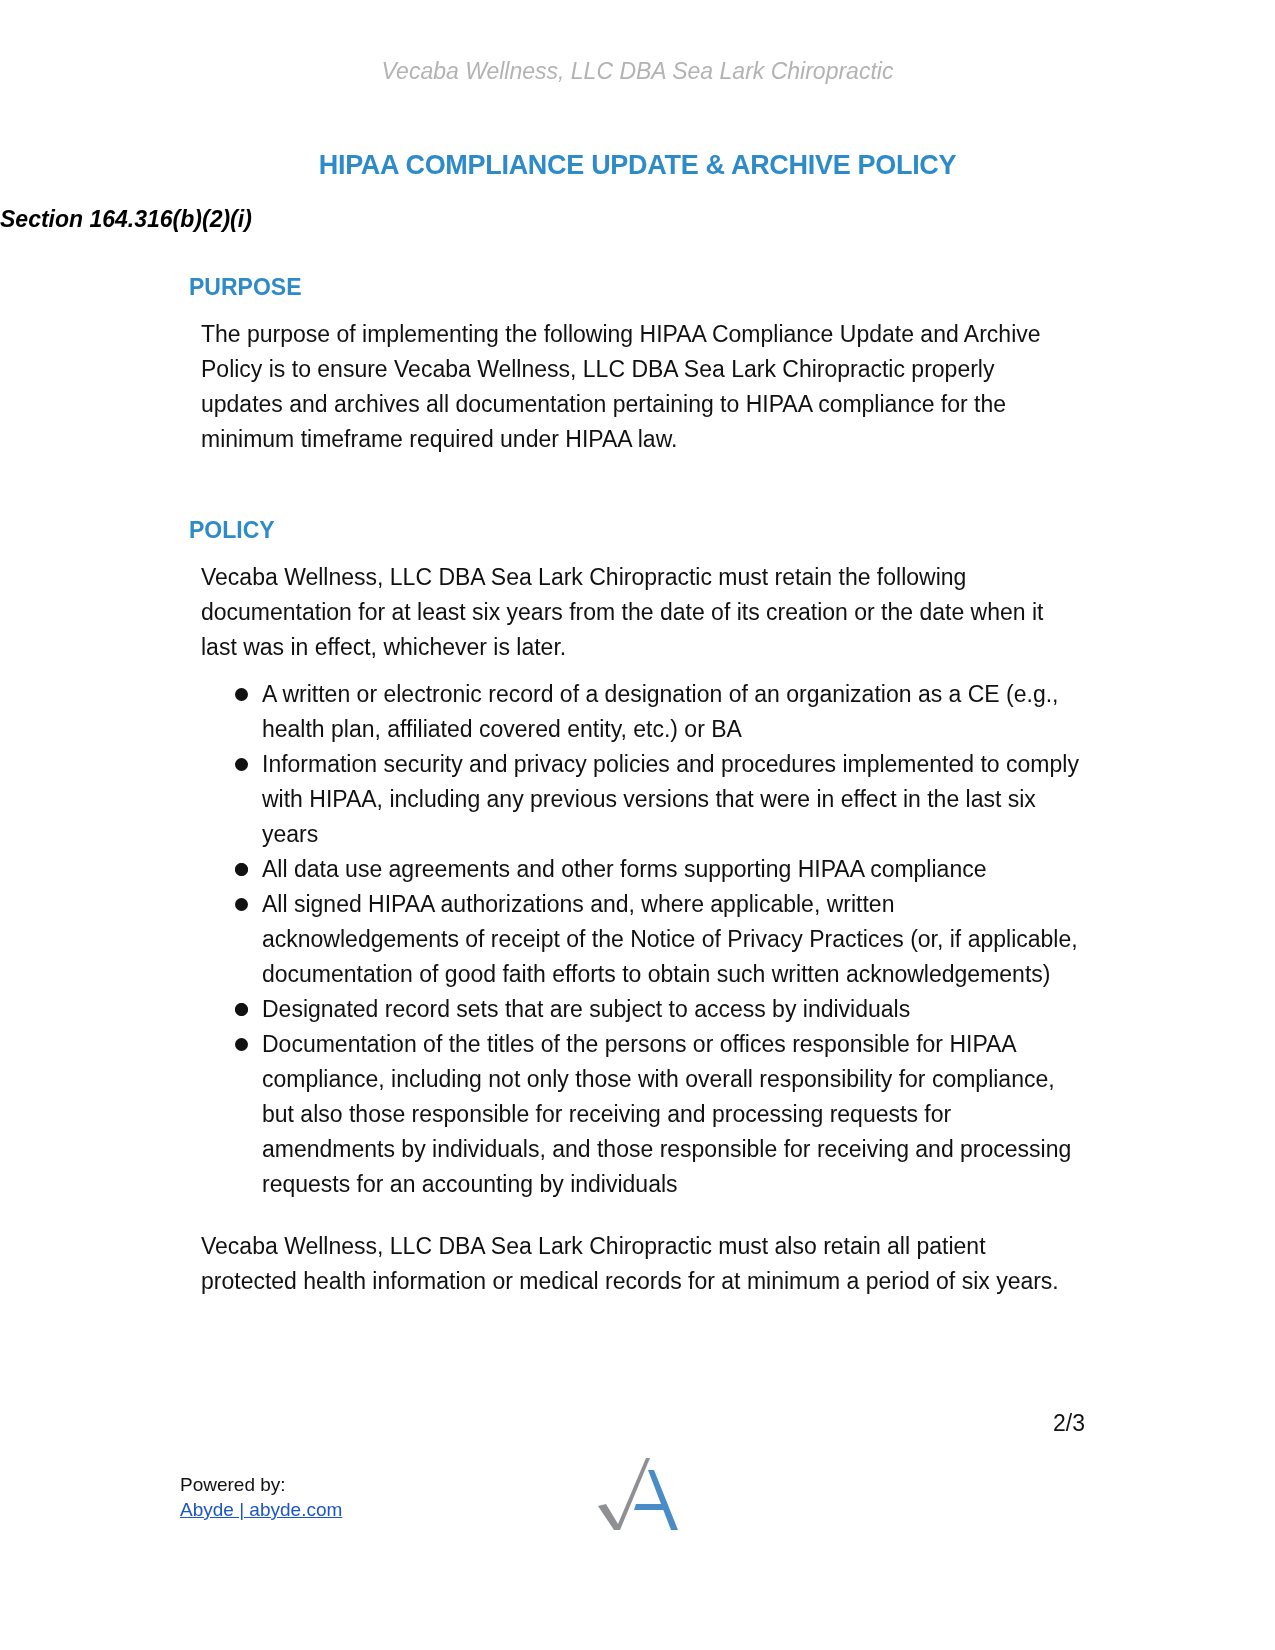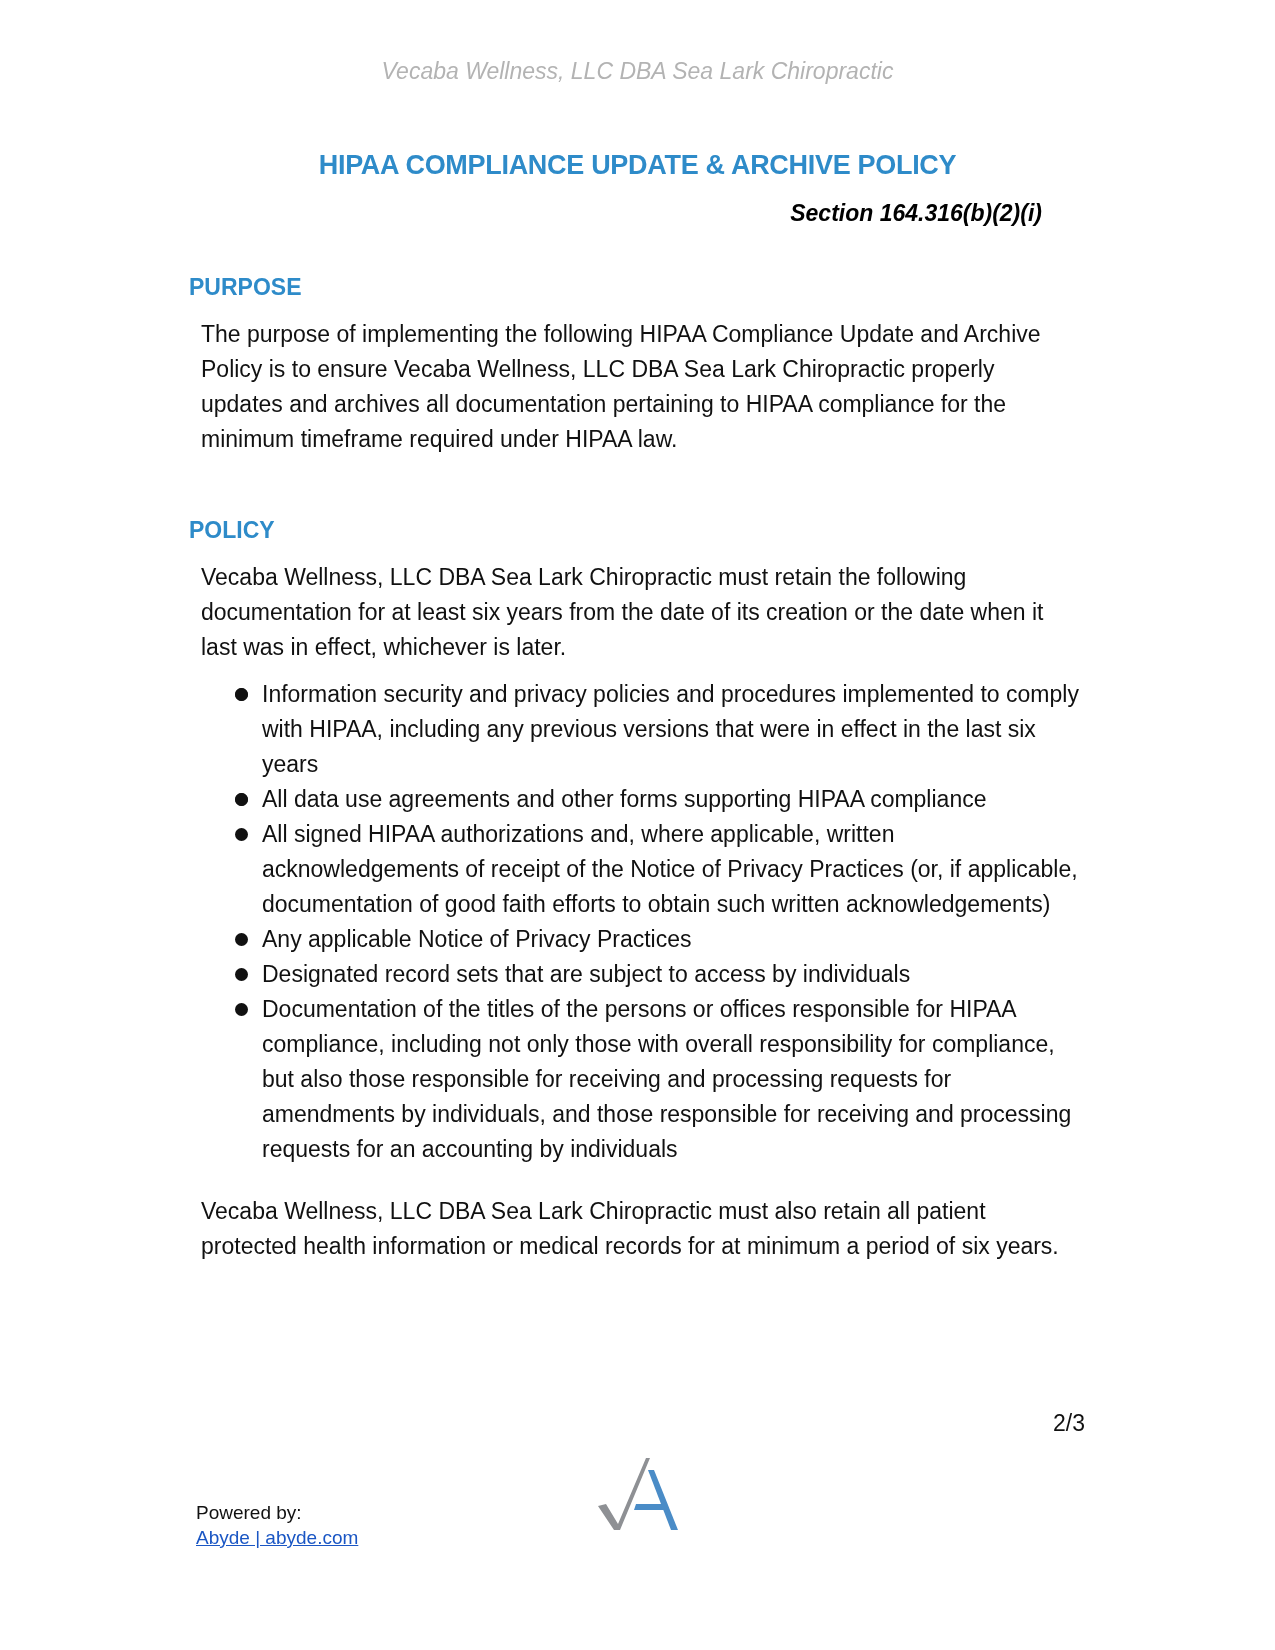--- a/index.html
+++ b/index.html
@@ -2,32 +2,32 @@
 <html><head>
 <meta charset="utf-8">
 <style>
   html, body { margin: 0; padding: 0; background: #ffffff; }
   body { width: 1275px; height: 1650px; position: relative; overflow: hidden;
          font-family: "Liberation Sans", sans-serif; color: #111; }
   .page-header { position: absolute; top: 58px; left: 0; width: 1275px; text-align: center;
          font-style: italic; font-size: 23px; color: #b3b3b3; }
   .title { position: absolute; top: 150px; left: 0; width: 1275px; text-align: center;
          font-weight: bold; font-size: 27px; color: #2e8bc9; letter-spacing: -0.3px; }
-  .subtitle { position: absolute; top: 200px; left: 0; width: 1042px; text-align: right;
+  .subtitle { position: absolute; top: 206px; left: 0; width: 1042px; text-align: left;
          font-weight: bold; font-style: italic; font-size: 23px; color: #000; }
   .content { position: absolute; top: 270px; left: 189px; width: 890px; }
   .heading { font-weight: bold; font-size: 23px; color: #2e8bc9; line-height: 35px; margin: 0; }
   .para { font-size: 23px; line-height: 35px; margin: 12px; color: #111; }
   .gap-lg { height: 44px; }
   ul.bullets { list-style: none; margin: 0; padding: 0; }
   ul.bullets li { position: relative; padding-left: 73px; font-size: 23px; line-height: 35px; }
   ul.bullets li .dot { position: absolute; left: 46px; top: 11px; width: 13px; height: 13px;
          border-radius: 50%; background: #111; }
   .gap-sm { height: 15px; }
-  .footer-left { position: absolute; top: 1472px; left: 196px; font-size: 19px; line-height: 25px; margin-top: 28px; }
+  .footer-left { position: absolute; top: 1472px; left: 180px; font-size: 19px; line-height: 25px; }
   .footer-left a { color: #1a56c4; text-decoration: underline; }
   .logo { position: absolute; top: 1458px; left: 598px; width: 90px; height: 72px; }
   .page-num { position: absolute; top: 1410px; left: 1053px; font-size: 23px; }
 </style>
 </head>
 <body>
 
 <div class="page-header">Vecaba Wellness, LLC DBA Sea Lark Chiropractic</div>
 
 <div class="title">HIPAA COMPLIANCE UPDATE &amp; ARCHIVE POLICY</div>
@@ -36,26 +36,26 @@
 <div class="content">
   <h2 class="heading">PURPOSE</h2>
   <p class="para">The purpose of implementing the following HIPAA Compliance Update and Archive Policy is to ensure Vecaba Wellness, LLC DBA Sea Lark Chiropractic properly updates and archives all documentation pertaining to HIPAA compliance for the minimum timeframe required under HIPAA law.</p>
 
   <div class="gap-lg"></div>
 
   <h2 class="heading">POLICY</h2>
   <p class="para">Vecaba Wellness, LLC DBA Sea Lark Chiropractic must retain the following documentation for at least six years from the date of its creation or the date when it last was in effect, whichever is later.</p>
 
   <ul class="bullets">
-    <li><span class="dot"></span></li>
+    <li><span class="dot"></span><span>A written or electronic record of a designation of an organization as a CE (e.g., health plan, affiliated covered entity, etc.) or BA</span></li>
     <li><span class="dot"></span><span>Information security and privacy policies and procedures implemented to comply with HIPAA, including any previous versions that were in effect in the last six years</span></li>
     <li><span class="dot"></span></li>
     <li><span class="dot"></span><span>All data use agreements and other forms supporting HIPAA compliance</span></li>
     <li><span class="dot"></span><span>All signed HIPAA authorizations and, where applicable, written acknowledgements of receipt of the Notice of Privacy Practices (or, if applicable, documentation of good faith efforts to obtain such written acknowledgements)</span></li>
-    <li><span class="dot"></span><span>Any applicable Notice of Privacy Practices</span></li>
+    <li><span class="dot"></span></li>
     <li><span class="dot"></span><span>Designated record sets that are subject to access by individuals</span></li>
     <li><span class="dot"></span><span>Documentation of the titles of the persons or offices responsible for HIPAA compliance, including not only those with overall responsibility for compliance, but also those responsible for receiving and processing requests for amendments by individuals, and those responsible for receiving and processing requests for an accounting by individuals</span></li>
   </ul>
 
   <div class="gap-sm"></div>
 
   <p class="para">Vecaba Wellness, LLC DBA Sea Lark Chiropractic must also retain all patient protected health information or medical records for at minimum a period of six years.</p>
 </div>
 
 <div class="footer-left">

